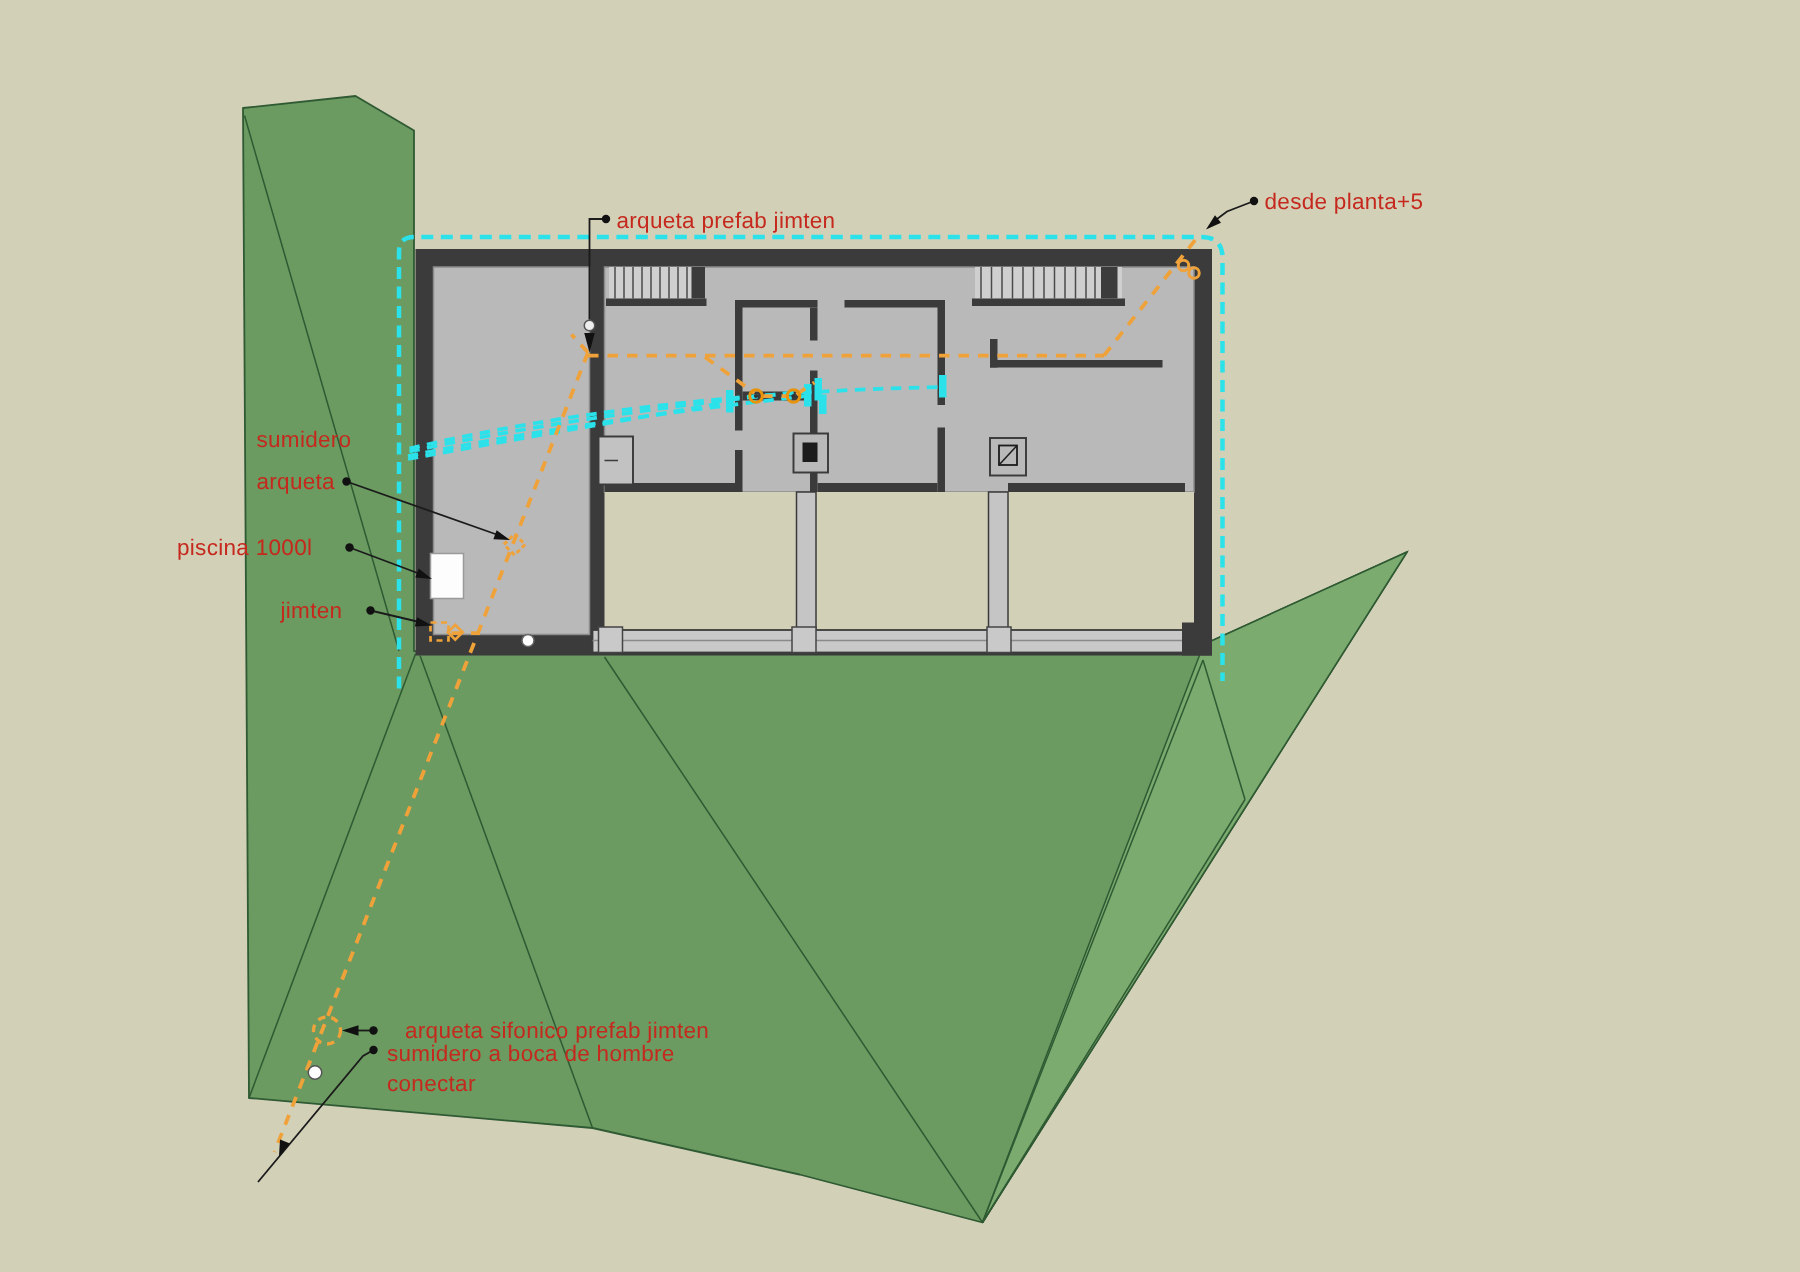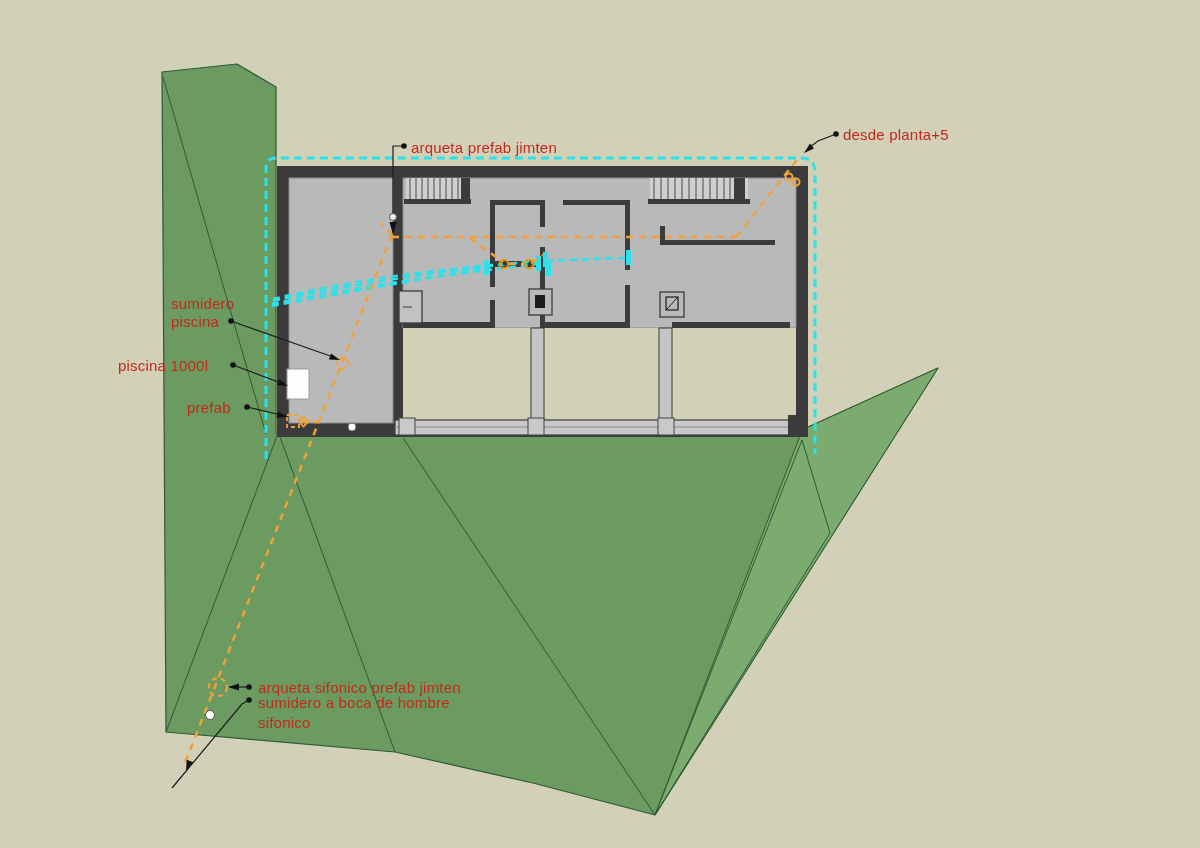--- a/index.html
+++ b/index.html
@@ -201,22 +201,22 @@
   <g>
     <circle cx="393" cy="217" r="3.5" fill="#eee" stroke="#555" stroke-width="1"></circle>
     <circle cx="352" cy="427" r="4" fill="#fff" stroke="#666" stroke-width="1"></circle>
     <circle cx="210" cy="715" r="4.5" fill="#fff" stroke="#555" stroke-width="1"></circle>
   </g>
 </svg>
 
 <div>
   <div class="ann" style="left:411px;top:139px">arqueta prefab jimten</div>
   <div class="ann" style="left:843px;top:126px">desde planta+5</div>
-  <div class="ann" style="left:171px;top:295px">sumidero</div>
-  <div class="ann" style="left:171px;top:313px">piscina</div>
+  <div class="ann" style="left:171px;top:285px">sumidero</div>
+  <div class="ann" style="left:171px;top:313px">arqueta</div>
   <div class="ann" style="left:118px;top:357px">piscina 1000l</div>
-  <div class="ann" style="left:187px;top:399px">prefab</div>
-  <div class="ann" style="left:258px;top:679px">arqueta sifonico prefab jimten</div>
+  <div class="ann" style="left:187px;top:399px">jimten</div>
+  <div class="ann" style="left:270px;top:679px">arqueta sifonico prefab jimten</div>
   <div class="ann" style="left:258px;top:694px">sumidero a boca de hombre</div>
-  <div class="ann" style="left:258px;top:714px">sifonico</div>
+  <div class="ann" style="left:258px;top:714px">conectar</div>
 </div>
 
 </div>
 
 </body></html>

